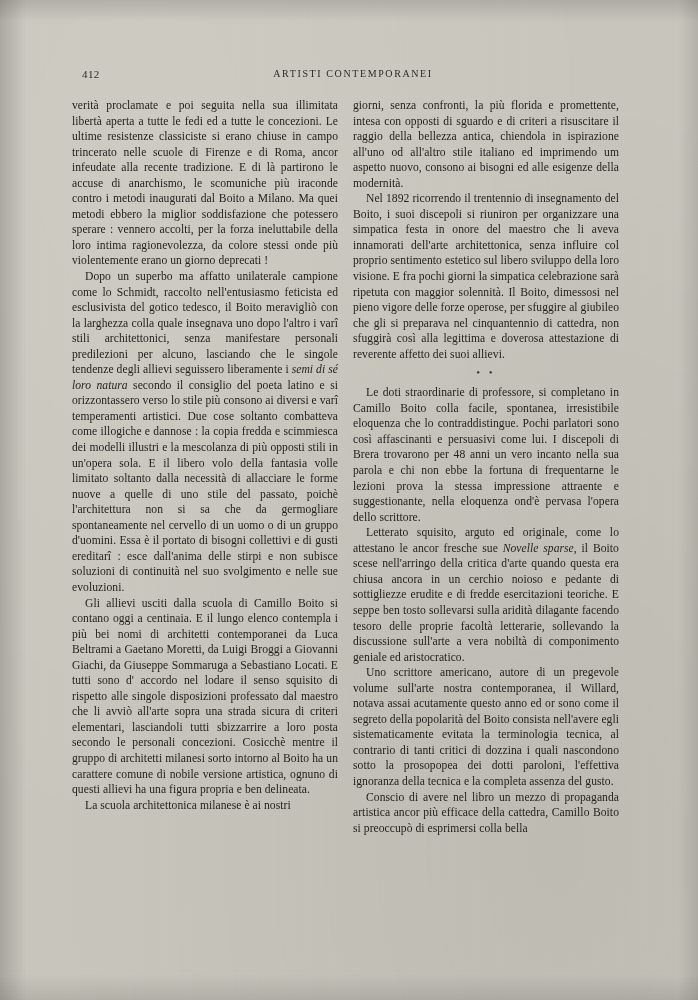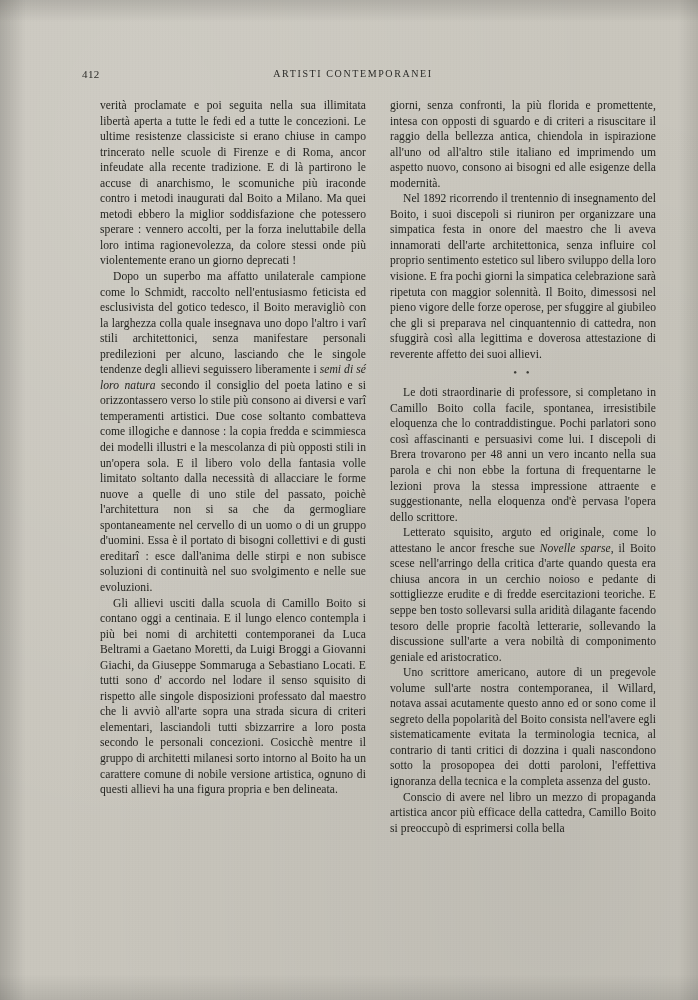--- a/index.html
+++ b/index.html
@@ -55,22 +55,21 @@
     font-size: 10px;
     letter-spacing: 1.6px;
     color: #2b2b28;
   }
   .columns {
     position: absolute;
     top: 98px;
     left: 72px;
     width: 556px;
     display: flex;
-    gap: 24px;
-    margin-left: 28px;
+    gap: 15px;
   }
   .col {
     width: 266px;
   }
   p {
     margin: 0;
     font-size: 11.6px;
     line-height: 15.55px;
     color: #23231f;
     text-align: justify;
@@ -148,20 +147,21 @@
   <div class="header">
     <div class="folio">412</div>
     <div class="running-title">ARTISTI CONTEMPORANEI</div>
   </div>
 
   <div class="columns">
     <div class="col">
       <p>verità proclamate e poi seguita nella sua illimitata libertà aperta a tutte le fedi ed a tutte le concezioni. Le ultime resistenze classiciste si erano chiuse in campo trincerato nelle scuole di Firenze e di Roma, ancor infeudate alla recente tradizione. E di là partirono le accuse di anarchismo, le scomuniche più iraconde contro i metodi inaugurati dal Boito a Milano. Ma quei metodi ebbero la miglior soddisfazione che potessero sperare : vennero accolti, per la forza ineluttabile della loro intima ragionevolezza, da colore stessi onde più violentemente erano un giorno deprecati !</p>
       <p class="indent">Dopo un superbo ma affatto unilaterale campione come lo Schmidt, raccolto nell'entusiasmo feticista ed esclusivista del gotico tedesco, il Boito meravigliò con la larghezza colla quale insegnava uno dopo l'altro i varî stili architettonici, senza manifestare personali predilezioni per alcuno, lasciando che le singole tendenze degli allievi seguissero liberamente i <span class="it">semi di sé loro natura</span> secondo il consiglio del poeta latino e si orizzontassero verso lo stile più consono ai diversi e varî temperamenti artistici. Due cose soltanto combatteva come illogiche e dannose : la copia fredda e scimmiesca dei modelli illustri e la mescolanza di più opposti stili in un'opera sola. E il libero volo della fantasia volle limitato soltanto dalla necessità di allacciare le forme nuove a quelle di uno stile del passato, poichè l'architettura non si sa che da germogliare spontaneamente nel cervello di un uomo o di un gruppo d'uomini. Essa è il portato di bisogni collettivi e di gusti ereditarî : esce dall'anima delle stirpi e non subisce soluzioni di continuità nel suo svolgimento e nelle sue evoluzioni.</p>
       <p class="indent">Gli allievi usciti dalla scuola di Camillo Boito si contano oggi a centinaia. E il lungo elenco contempla i più bei nomi di architetti contemporanei da Luca Beltrami a Gaetano Moretti, da Luigi Broggi a Giovanni Giachi, da Giuseppe Sommaruga a Sebastiano Locati. E tutti sono d' accordo nel lodare il senso squisito di rispetto alle singole disposizioni professato dal maestro che li avviò all'arte sopra una strada sicura di criteri elementari, lasciandoli tutti sbizzarrire a loro posta secondo le personali concezioni. Cosicchè mentre il gruppo di architetti milanesi sorto intorno al Boito ha un carattere comune di nobile versione artistica, ognuno di questi allievi ha una figura propria e ben delineata.</p>
+      <p class="indent">La scuola architettonica milanese è ai nostri</p>
     </div>
     <div class="col">
       <p>giorni, senza confronti, la più florida e promettente, intesa con opposti di sguardo e di criteri a risuscitare il raggio della bellezza antica, chiendola in ispirazione all'uno od all'altro stile italiano ed imprimendo um aspetto nuovo, consono ai bisogni ed alle esigenze della modernità.</p>
       <p class="indent">Nel 1892 ricorrendo il trentennio di insegnamento del Boito, i suoi discepoli si riuniron per organizzare una simpatica festa in onore del maestro che li aveva innamorati dell'arte architettonica, senza influire col proprio sentimento estetico sul libero sviluppo della loro visione. E fra pochi giorni la simpatica celebrazione sarà ripetuta con maggior solennità. Il Boito, dimessosi nel pieno vigore delle forze operose, per sfuggire al giubileo che gli si preparava nel cinquantennio di cattedra, non sfuggirà così alla legittima e doverosa attestazione di reverente affetto dei suoi allievi.</p>
       <div class="divider"><span class="dots">• •</span></div>
       <p class="indent">Le doti straordinarie di professore, si completano in Camillo Boito colla facile, spontanea, irresistibile eloquenza che lo contraddistingue. Pochi parlatori sono così affascinanti e persuasivi come lui. I discepoli di Brera trovarono per 48 anni un vero incanto nella sua parola e chi non ebbe la fortuna di frequentarne le lezioni prova la stessa impressione attraente e suggestionante, nella eloquenza ond'è pervasa l'opera dello scrittore.</p>
       <p class="indent">Letterato squisito, arguto ed originale, come lo attestano le ancor fresche sue <span class="it">Novelle sparse</span>, il Boito scese nell'arringo della critica d'arte quando questa era chiusa ancora in un cerchio noioso e pedante di sottigliezze erudite e di fredde esercitazioni teoriche. E seppe ben tosto sollevarsi sulla aridità dilagante facendo tesoro delle proprie facoltà letterarie, sollevando la discussione sull'arte a vera nobiltà di componimento geniale ed aristocratico.</p>
       <p class="indent">Uno scrittore americano, autore di un pregevole volume sull'arte nostra contemporanea, il Willard, notava assai acutamente questo anno ed or sono come il segreto della popolarità del Boito consista nell'avere egli sistematicamente evitata la terminologia tecnica, al contrario di tanti critici di dozzina i quali nascondono sotto la prosopopea dei dotti paroloni, l'effettiva ignoranza della tecnica e la completa assenza del gusto.</p>
       <p class="indent">Conscio di avere nel libro un mezzo di propaganda artistica ancor più efficace della cattedra, Camillo Boito si preoccupò di esprimersi colla bella</p>
     </div>

